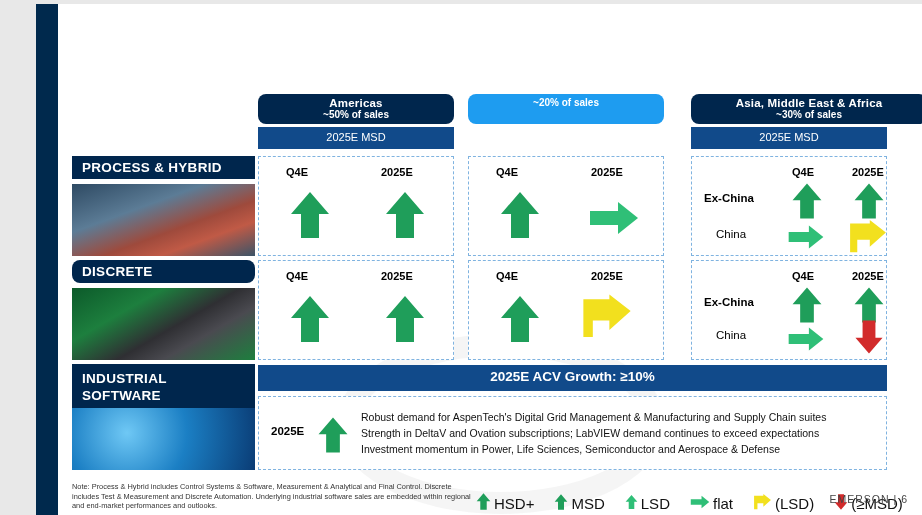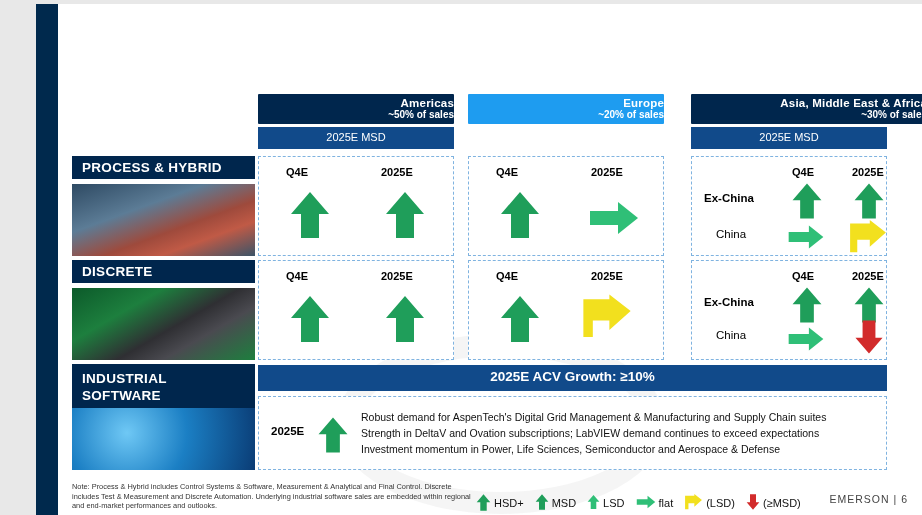--- a/index.html
+++ b/index.html
@@ -20,22 +20,22 @@
   .leftbar {
     position:absolute; left:0; top:0; width:22px; height:100%;
     background:#00294d;
   }
   .title {
     position:absolute; left:36px; top:24px; width:800px;
     font-size:23.5px; line-height:31px; color:#00264d; font-weight:400;
   }
   
   .hdr {
-    position:absolute; color:#fff; text-align:right;
-    border-radius:1px;
+    position:absolute; color:#fff; text-align:center;
+    border-radius:8px;
   }
   .hdr .h1 { font-size:11.5px; font-weight:bold; letter-spacing:.2px; }
   .hdr .h2 { font-size:10px; font-weight:bold; }
   .hdr-amer { left:222px; top:90px; width:196px; height:30px; background:#00264d; padding-top:3px;}
   .hdr-eur  { left:432px; top:90px; width:196px; height:30px; background:#1e9cf0; padding-top:3px;}
   .hdr-asia { left:655px; top:90px; width:236px; height:30px; background:#00264d; padding-top:3px;}
   .sub {
     position:absolute; color:#fff; text-align:center; font-size:11px; height:22px;
     padding-top:4px; font-weight:normal;
   }
@@ -85,21 +85,21 @@
   }
 
   
   .note {
     position:absolute; left:36px; top:478px; width:400px;
     font-size:7.4px; line-height:9.5px; color:#333;
   }
   
   .legend {
     position:absolute; left:440px; top:488px; height:22px;
-    display:flex; align-items:center; gap:5px; font-size:11px; color:#111;
+    display:flex; align-items:center; gap:14px; font-size:15px; color:#111;
   }
   .legend .item { display:flex; align-items:center; gap:3px; margin-right:6px; }
   .brand {
     position:absolute; right:14px; top:489px; font-size:10.5px; color:#444;
     letter-spacing:1px;
   }
   .wm {
     position:absolute; right:28px; top:455px; font-size:15px; color:#8a8a8a;
     opacity:.85; letter-spacing:1px;
   }
@@ -119,34 +119,33 @@
   <div class="globe"></div>
 
 
   <div class="hdr hdr-amer">
     <div class="h1">Americas</div>
     <div class="h2">~50% of sales</div>
   </div>
   <div class="sub sub-amer">2025E MSD</div>
 
   <div class="hdr hdr-eur">
-    <div class="h1">Europe</div>
     <div class="h2">~20% of sales</div>
   </div>
 
   <div class="hdr hdr-asia">
     <div class="h1">Asia, Middle East &amp; Africa</div>
     <div class="h2">~30% of sales</div>
   </div>
   <div class="sub sub-asia">2025E MSD</div>
 
   <div class="rowlabel" style="left:36px; top:152px;">PROCESS &amp; HYBRID</div>
   <div class="photo ph1" style="left:36px; top:180px; height:72px;"></div>
 
-  <div class="rowlabel" style="left:36px; top:256px;">DISCRETE</div>
+  <div class="rowlabel" style="left:36px; top:256px;border-radius:8px;">DISCRETE</div>
   <div class="photo ph2" style="left:36px; top:284px; height:72px;"></div>
 
   <div class="rowlabel two" style="left:36px; top:360px; height:44px;">INDUSTRIAL SOFTWARE</div>
   <div class="photo ph3" style="left:36px; top:404px; height:62px;"></div>
 
   <div class="cell" style="left:222px; top:152px; width:196px; height:100px;"></div>
   <div class="sublabel" style="left:250px; top:162px;">Q4E</div>
   <div class="sublabel" style="left:345px; top:162px;">2025E</div>
   <div class="arrow" style="left:253px; top:186px;">
     <svg width="42" height="50" viewBox="0 0 42 50">

